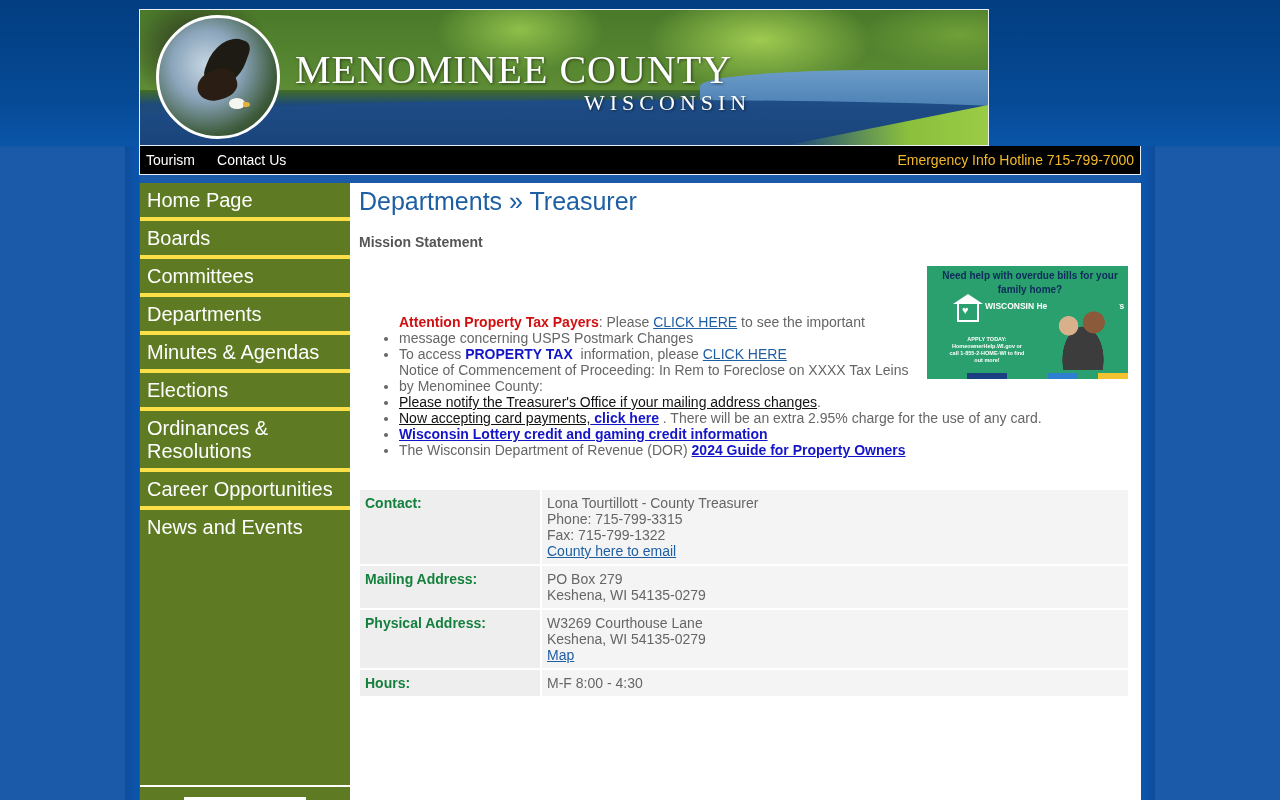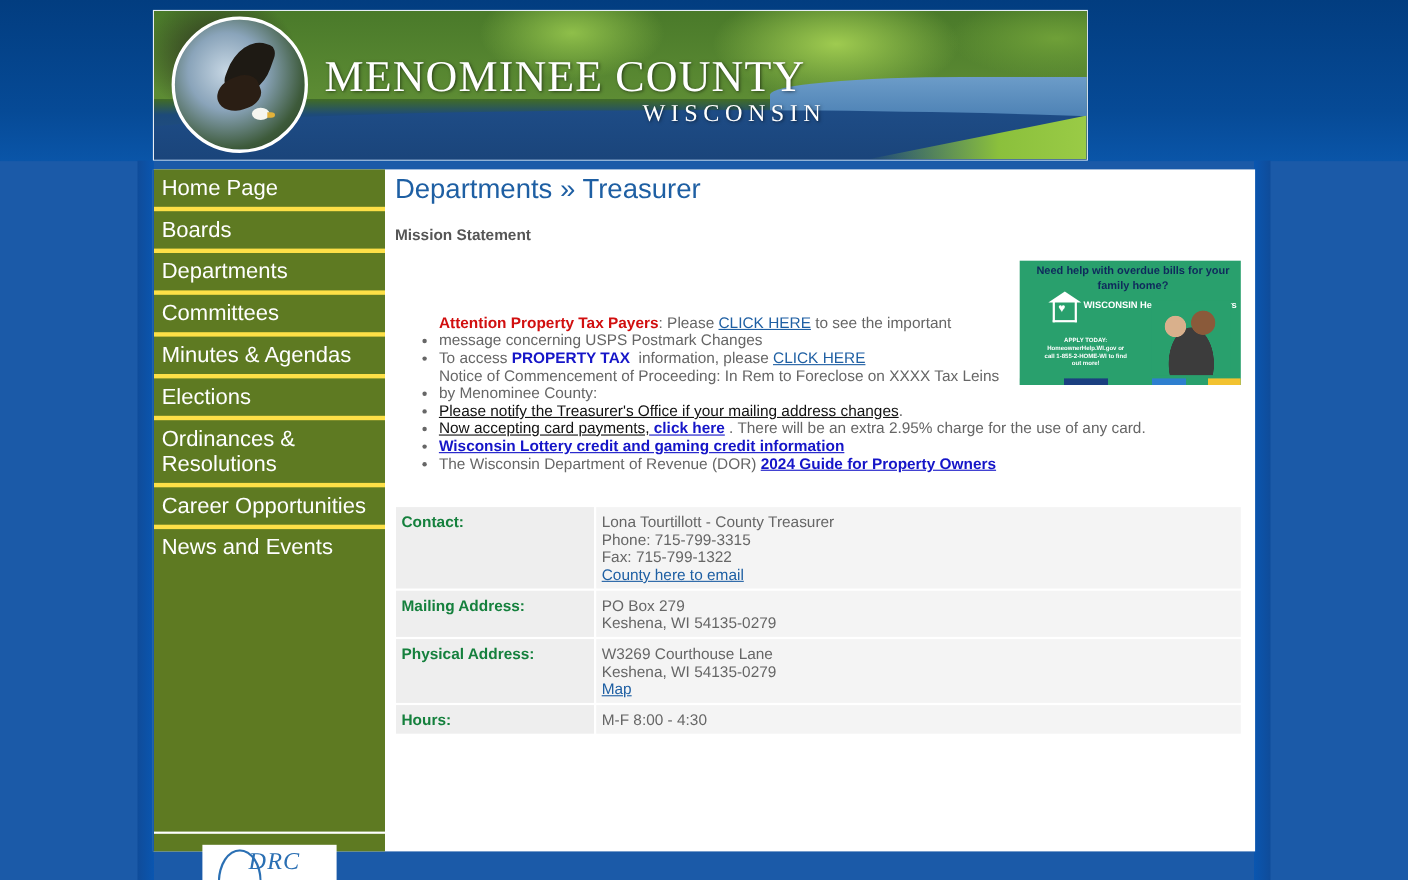--- a/index.html
+++ b/index.html
@@ -217,27 +217,32 @@
 
     <div class="wi-map">
       <svg viewBox="0 0 160 122">
         <path d="M22 40 L30 28 L38 14 L52 4 L62 8 L70 20 L86 24 L102 30 L118 40 L128 50 L134 62 L142 56 L150 62 L146 76 L140 90 L134 104 L120 112 L110 122 L60 122 L44 110 L34 92 L26 74 L18 58 Z" fill="#3f73c6" stroke="#e6eef7" stroke-width="3"></path>
         <rect x="102" y="70" width="14" height="9" fill="#ffffff"></rect>
       </svg>
       <div class="map-caption">Click for Map</div>
     </div>
   </div>
 
+  <div class="topnav">
+    <a href="#">Tourism</a>
+    <a href="#">Contact Us</a>
+    <span class="hotline">Emergency Info Hotline 715-799-7000</span>
+  </div>
 
   <div class="content-area">
     <nav class="left-nav">
       <a href="#" class="nav-item">Home Page</a>
       <a href="#" class="nav-item">Boards</a>
+      <a href="#" class="nav-item">Committees</a>
       <a href="#" class="nav-item">Departments</a>
-      <a href="#" class="nav-item">Committees</a>
       <a href="#" class="nav-item">Minutes &amp; Agendas</a>
       <a href="#" class="nav-item">Elections</a>
       <a href="#" class="nav-item">Ordinances &amp; Resolutions</a>
       <a href="#" class="nav-item">Career Opportunities</a>
       <a href="#" class="nav-item" style="border-bottom:none;">News and Events</a>
       <div class="nav-fill"></div>
       <div class="adrc-box">
         <div class="adrc-logo">
           <div class="arc"></div>
           <span class="txt">DRC</span>

